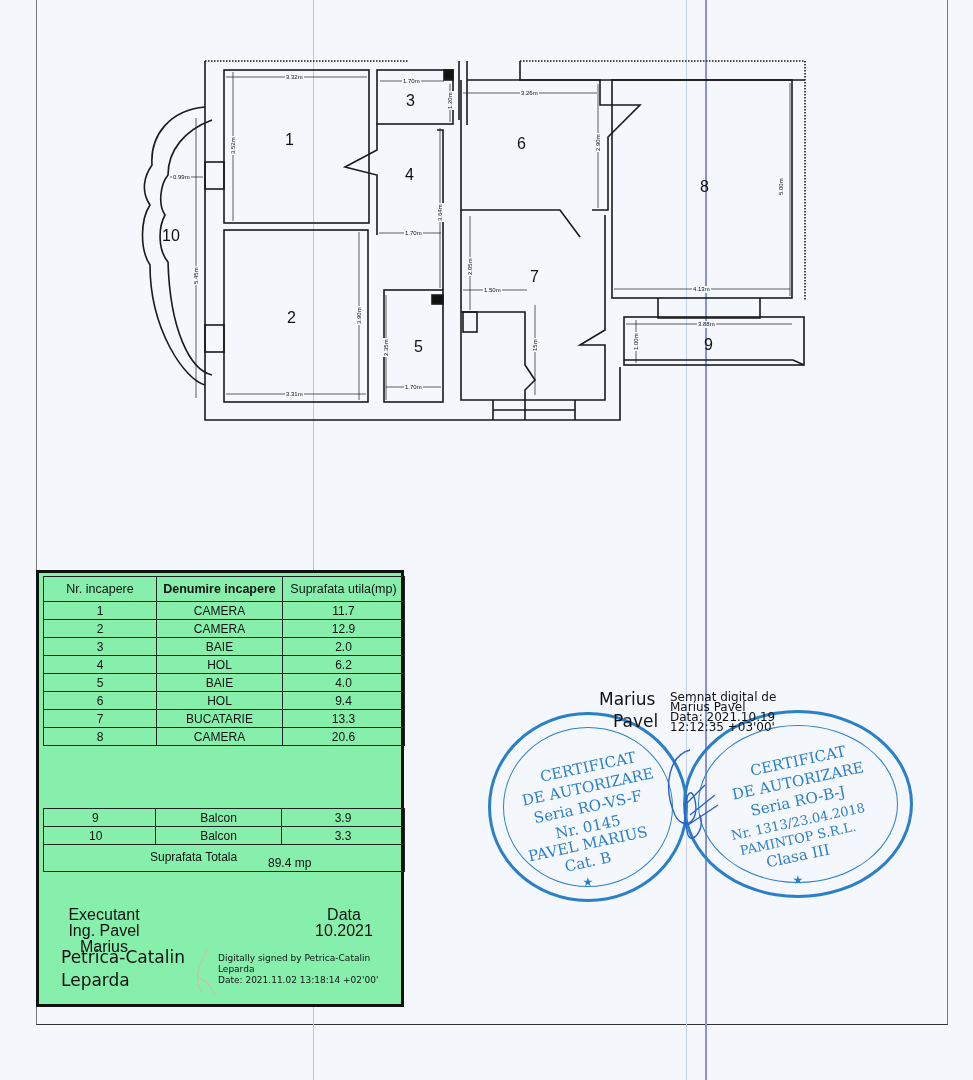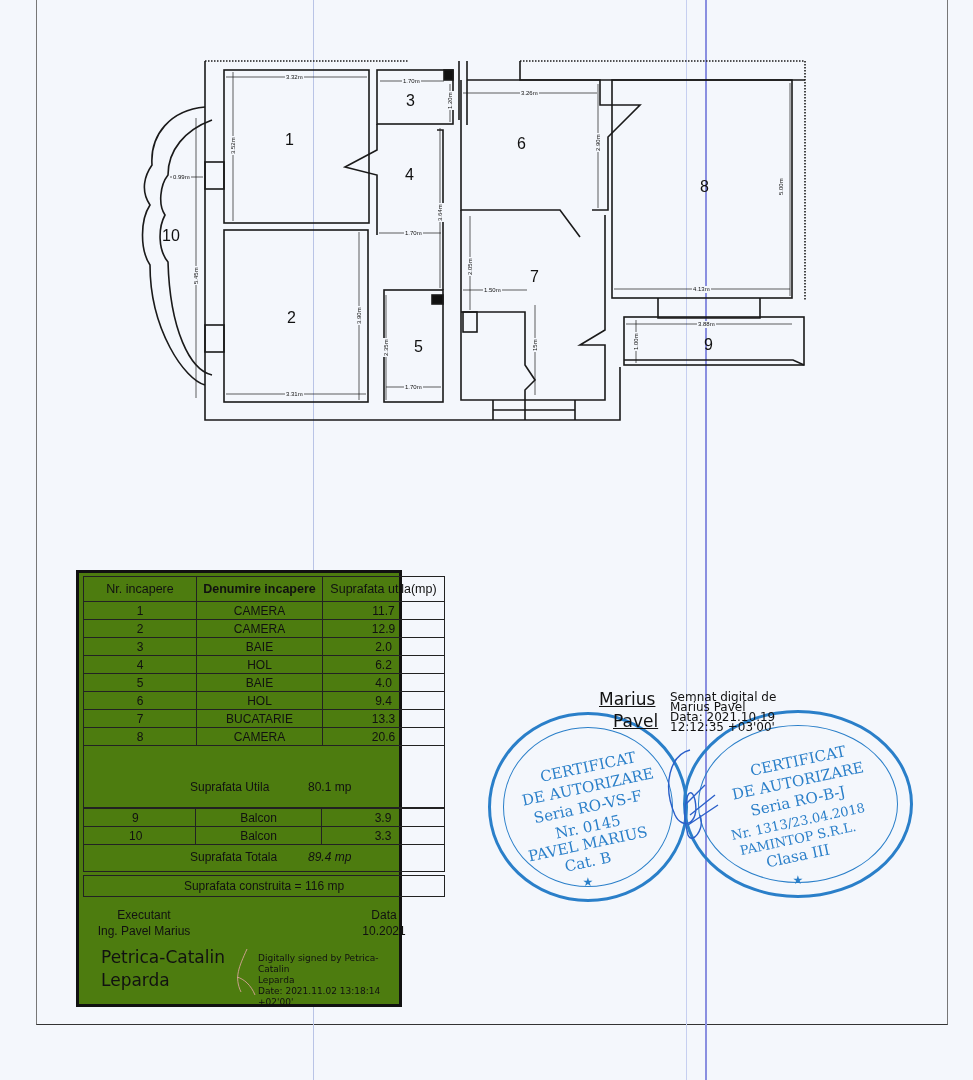--- a/index.html
+++ b/index.html
@@ -4,26 +4,26 @@
 <style>
   html,body{margin:0;padding:0;}
   body{width:973px;height:1080px;background:#f4f7fc;position:relative;overflow:hidden;font-family:"Liberation Sans",sans-serif;color:#111;}
   .page-border{position:absolute;left:36px;top:0;width:912px;height:1025px;border-left:1px solid #777;border-right:1px solid #777;border-bottom:1.5px solid #333;box-sizing:border-box;}
   .scan-line{position:absolute;top:0;height:1080px;}
   .plan{position:absolute;left:0;top:0;width:973px;height:440px;}
   .plan svg{position:absolute;left:0;top:0;}
   .room-label{position:absolute;font-size:16px;font-family:"Liberation Sans",sans-serif;}
   .dim{position:absolute;font-size:6px;font-family:"Liberation Sans",sans-serif;background:#f4f7fc;padding:0 1px;line-height:7px;}
   .dim.v{transform:rotate(-90deg);transform-origin:left top;}
-  .legend{position:absolute;left:36px;top:570px;width:326px;height:437px;border:3px solid #111;box-sizing:border-box;background:#4d7c0f;margin-left:40px;}
+  .legend{position:absolute;left:36px;top:570px;width:368px;height:437px;border:3px solid #111;box-sizing:border-box;background:#86efac;}
   table.rooms{position:absolute;left:4px;top:3px;width:362px;border-collapse:collapse;font-size:12px;}
   table.rooms td,table.rooms th{border:1px solid #222;text-align:center;height:17px;padding:0;font-weight:normal;}
   table.rooms th{height:24px;font-size:12.5px;}
   .row-block{position:absolute;left:4px;width:362px;border:1px solid #222;box-sizing:border-box;font-size:12px;}
-  .exec{position:absolute;font-size:12px;text-align:center;line-height:16px;}
+  .exec{position:absolute;font-size:16px;text-align:center;line-height:16px;}
   .sig-name{position:absolute;font-family:"DejaVu Sans",sans-serif;font-size:17px;line-height:23px;}
   .sig-meta{position:absolute;font-family:"DejaVu Sans",sans-serif;font-size:9px;line-height:11px;}
   .stamp{position:absolute;border-radius:50%;border:3px solid #2a7fc9;box-sizing:border-box;color:#2a7fc9;text-align:center;font-family:"DejaVu Serif",serif;}
   .stamp .inner{position:absolute;inset:12px;border:1.5px solid #2a7fc9;border-radius:50%;}
   .stamp .line{position:absolute;left:0;right:0;font-size:15px;line-height:17px;transform:rotate(-12deg);}
   .stamp .ring{position:absolute;left:0;right:0;font-size:8px;}
 </style>
 </head>
 <body>
 
@@ -181,46 +181,39 @@
       <td>13.3</td>
     </tr>
     <tr>
       <td>8</td>
       <td>CAMERA</td>
       <td>20.6</td>
     </tr>
   </tbody>
     </table>
 
-  <div class="row-block" style="top:173px;height:62px;border-top:none;">
-    <span style="position:absolute;left:106px;top:34px;">Suprafata Utila</span>
-    <span style="position:absolute;left:224px;top:34px;">80.1 mp</span>
-  </div>
 
   <table class="rooms" style="top:235px;">
     <tbody>
         <tr>
       <td style="width:112px;text-align:left;padding-left:48px;box-sizing:border-box;">9</td>
       <td style="width:125px;">Balcon</td>
       <td>3.9</td>
     </tr>
     <tr>
       <td style="text-align:left;padding-left:45px;box-sizing:border-box;">10</td>
       <td>Balcon</td>
       <td>3.3</td>
     </tr>
   </tbody>
     </table>
 
   <div class="row-block" style="top:271px;height:28px;border-top:none;">
     <span style="position:absolute;left:106px;top:6px;">Suprafata Totala</span>
-    <span style="position:absolute;left:224px;top:6px;font-style:italic;">89.4 mp</span>
-  </div>
-  <div class="row-block" style="top:302px;height:22px;text-align:center;line-height:20px;">
-    <span>Suprafata construita = 116 mp</span>
+    <span style="position:absolute;left:224px;top:12px;">89.4 mp</span>
   </div>
 
   <div class="exec" style="left:10px;top:334px;width:110px;">
     <div>Executant</div>
     <div>Ing. Pavel Marius</div>
   </div>
   <div class="exec" style="left:275px;top:334px;width:60px;">
     <div>Data</div>
     <div>10.2021</div>
   </div>
@@ -258,21 +251,21 @@
   <div class="line" style="top:100px;font-size:13px;">Nr. 1313/23.04.2018</div>
   <div class="line" style="top:117px;font-size:13px;">PAMINTOP S.R.L.</div>
   <div class="line" style="top:135px;">Clasa III</div>
   <div class="ring" style="top:160px;font-size:12px;">★</div>
 </div>
 
 <svg style="position:absolute;left:660px;top:745px;" width="70" height="110">
   <path d="M30 5 C10 10, 2 40, 15 70 C22 85, 40 80, 35 55 C30 35, 20 60, 28 90 C32 100, 45 85, 40 70 M25 60 L45 40 M30 70 L55 50 M28 80 L58 60" fill="none" stroke="#2a5fc9" stroke-width="1.4"></path>
 </svg>
 
-<div class="sig-name" style="left:599px;top:688px;line-height:22px;text-decoration:underline;">
+<div class="sig-name" style="left:599px;top:688px;line-height:22px;">
   <div>Marius</div>
   <div style="padding-left:14px;">Pavel</div>
 </div>
 <div class="sig-meta" style="left:670px;top:692px;font-size:12px;line-height:10px;">
   <div>Semnat digital de</div>
   <div>Marius Pavel</div>
   <div>Data: 2021.10.19</div>
   <div>12:12:35 +03'00'</div>
 </div>
 

